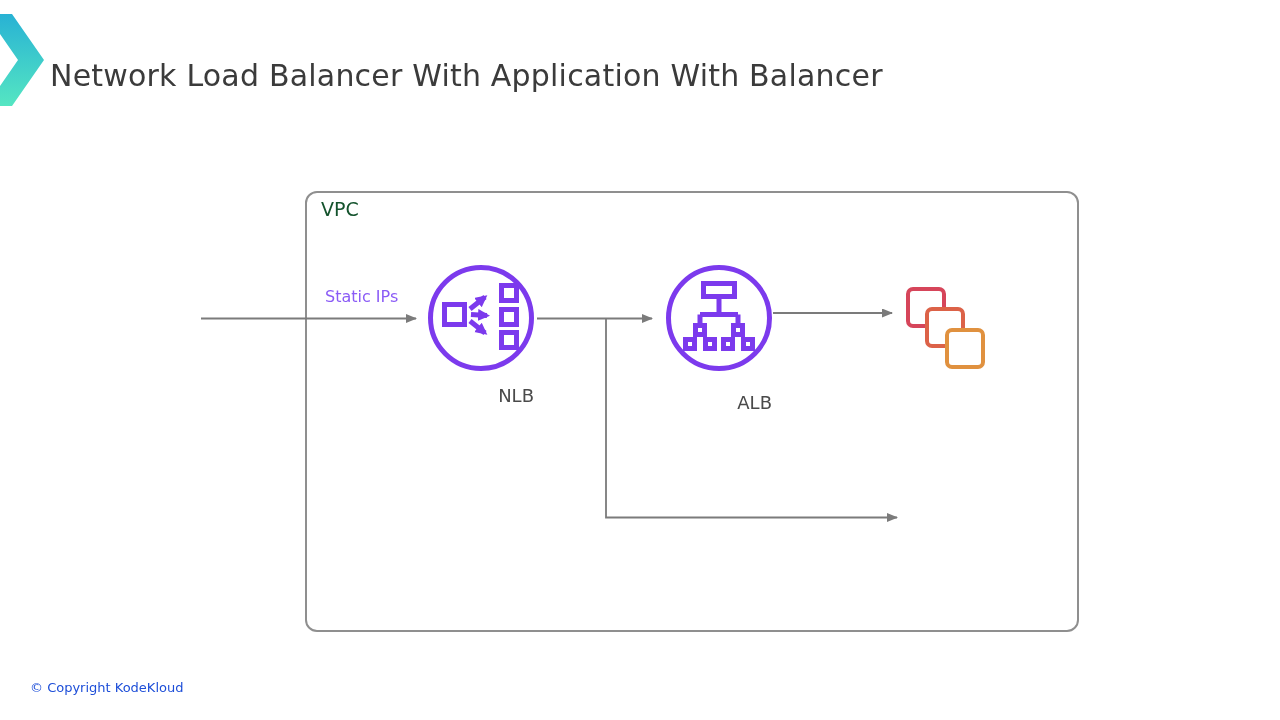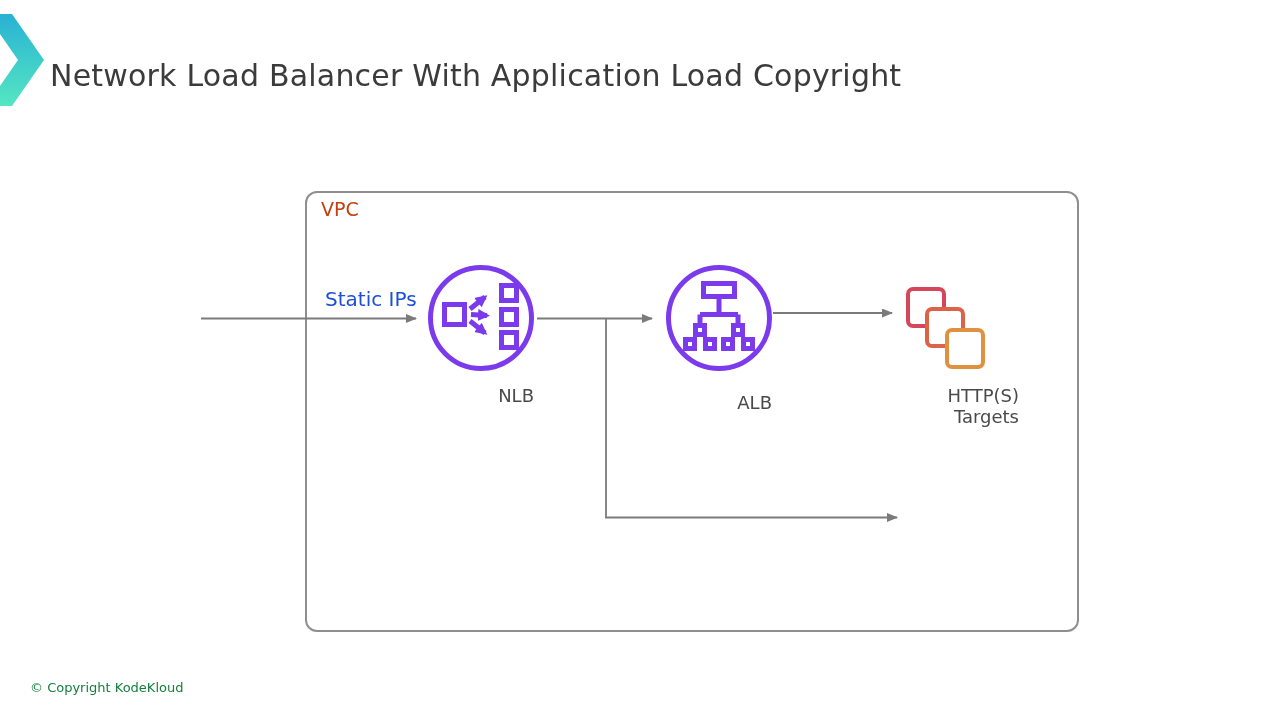--- a/index.html
+++ b/index.html
@@ -12,22 +12,22 @@
   .title{
     left:50px;top:58px;width:1100px;
     font-size:30px;font-weight:500;color:#3b3b3b;letter-spacing:0.2px;
   }
   .logo{left:0;top:14px;}
   .vpc-box{
     left:305px;top:191px;width:774px;height:441px;
     border:2px solid #8f8f8f;border-radius:12px;box-sizing:border-box;
     background:transparent;
   }
-  .vpc-label{left:321px;top:198px;font-size:19px;color:#c2410c;}
-  .edge-label{left:325px;top:287px;font-size:20px;color:#1d4ed8;}
+  .vpc-label{left:321px;top:198px;font-size:19px;color:#14532d;}
+  .edge-label{left:325px;top:287px;font-size:16px;color:#8b5cf6;}
   .connector-layer{left:0;top:0;pointer-events:none;}
   .node-circle{
     width:106px;height:106px;border:5px solid #7C3AED;border-radius:50%;
     box-sizing:border-box;background:#ffffff;
     display:flex;align-items:center;justify-content:center;
   }
   .node-nlb{left:428px;top:265px;}
   .node-alb{left:666px;top:265px;}
   .node-label{
     font-size:18px;color:#4a4a4a;text-align:right;
@@ -36,38 +36,38 @@
   .alb-label{left:666px;top:384px;width:106px;margin-top:8px;}
   .targets-label{left:877px;top:385px;width:142px;}
   .targets-icon{left:906px;top:287px;width:80px;height:82px;}
   .tsq{
     position:absolute;width:40px;height:41px;border-radius:7px;
     background:#ffffff;box-sizing:border-box;
   }
   .tsq1{left:0;top:0;border:4px solid #D6455A;}
   .tsq2{left:19px;top:20px;border:4px solid #DC6248;}
   .tsq3{left:39px;top:41px;border:4px solid #E0913F;}
-  .footer{left:30px;top:680px;font-size:13px;color:#15803d;}
+  .footer{left:30px;top:680px;font-size:13px;color:#1d4ed8;}
 </style>
 </head>
 <body>
 
 <div class="canvas">
 
   <svg class="abs logo" width="46" height="96" viewBox="0 0 46 96">
     <defs>
       <linearGradient id="lgTeal" x1="0" y1="0" x2="0" y2="1">
         <stop offset="0" stop-color="#28B2D4"></stop>
         <stop offset="1" stop-color="#55E6C2"></stop>
       </linearGradient>
     </defs>
     <path d="M0,0 L12,0 L44,46 L12,92 L0,92 L0,72 L18,46 L0,20 Z" fill="url(#lgTeal)"></path>
   </svg>
 
-  <div class="abs title">Network Load Balancer With Application Load Copyright</div>
+  <div class="abs title">Network Load Balancer With Application With Balancer</div>
 
   <div class="abs vpc-box"></div>
   <div class="abs vpc-label">VPC</div>
 
   <div class="abs edge-label">Static IPs</div>
 
   <svg class="abs connector-layer" width="1280" height="720" viewBox="0 0 1280 720">
     <defs>
       <marker id="ahGray" markerUnits="userSpaceOnUse" markerWidth="12" markerHeight="10" refX="10" refY="4.5" orient="auto">
         <path d="M0,0 L11,4.5 L0,9 Z" fill="#7b7b7b"></path>
@@ -117,17 +117,16 @@
       </g>
     </svg>
   </div>
   <div class="abs node-label alb-label">ALB</div>
 
   <div class="abs targets-icon">
     <div class="tsq tsq1"></div>
     <div class="tsq tsq2"></div>
     <div class="tsq tsq3"></div>
   </div>
-  <div class="abs node-label targets-label">HTTP(S) Targets</div>
 
   <div class="abs footer">© Copyright KodeKloud</div>
 
 </div>
 
 </body></html>

